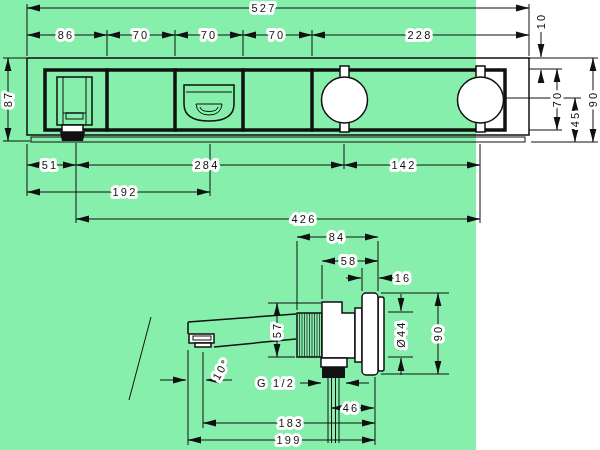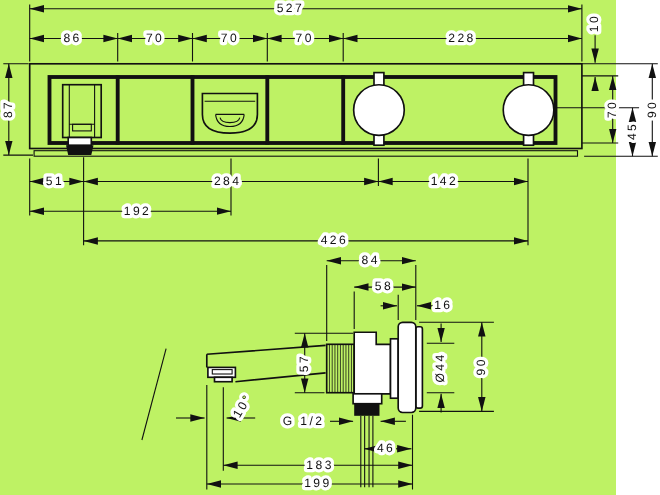--- a/index.html
+++ b/index.html
@@ -1,16 +1,16 @@
 <!DOCTYPE html>
 <html><head>
 <meta charset="utf-8">
 <style>
   html,body{margin:0;padding:0;background:#fff;}
-  .stage{width:560px;height:450px;background:#bef264;position:relative;font-family:"Liberation Sans",sans-serif;}
+  .stage{width:476px;height:450px;background:#86efac;position:relative;font-family:"Liberation Sans",sans-serif;}
   svg{display:block;}
   .thin{stroke:#111;stroke-width:1;fill:none;}
   .hair{stroke:#111;stroke-width:.7;fill:none;}
   .med{stroke:#111;stroke-width:1.5;fill:none;}
   .medw{stroke:#111;stroke-width:1.5;fill:#fff;}
   .thick{stroke:#111;stroke-width:3.5;fill:none;}
   .dk{fill:#111;stroke:none;}
   .dim{stroke:#111;stroke-width:1;fill:none;}
   text.d{font-family:"Liberation Sans",sans-serif;font-size:11px;letter-spacing:2.2px;fill:#111;
          text-anchor:middle;dominant-baseline:central;

